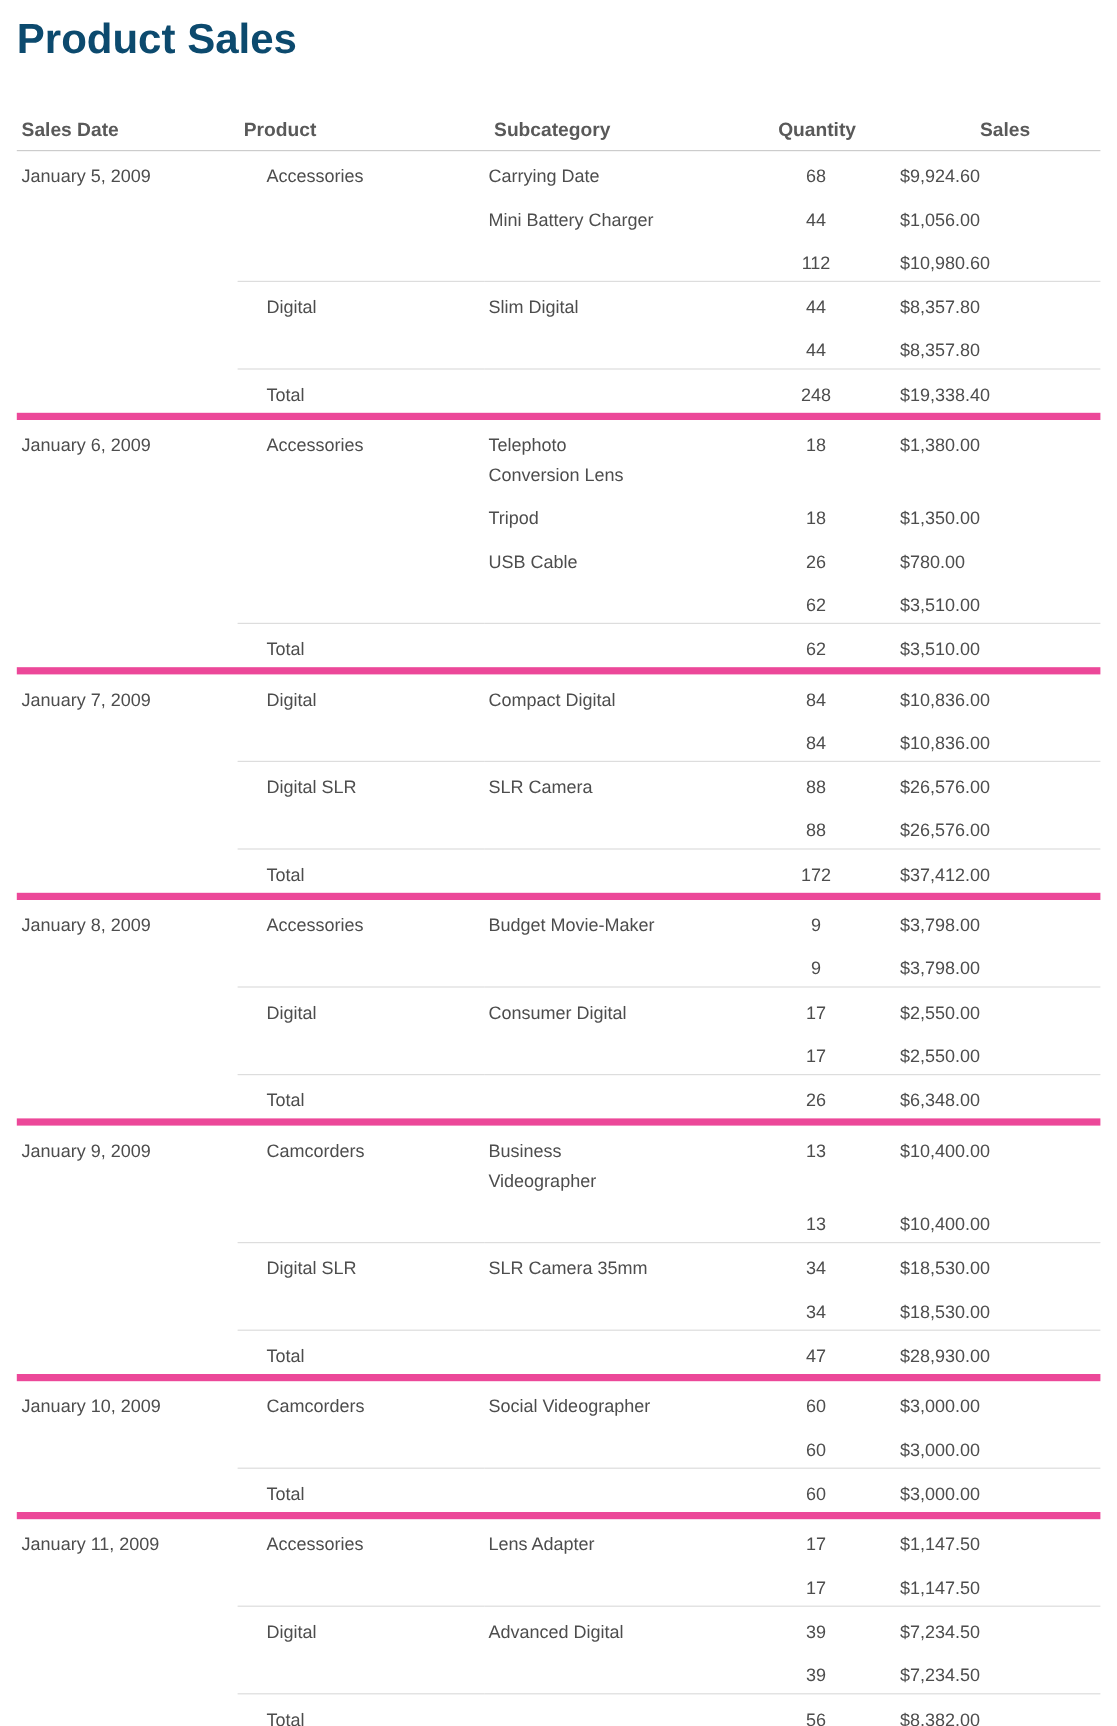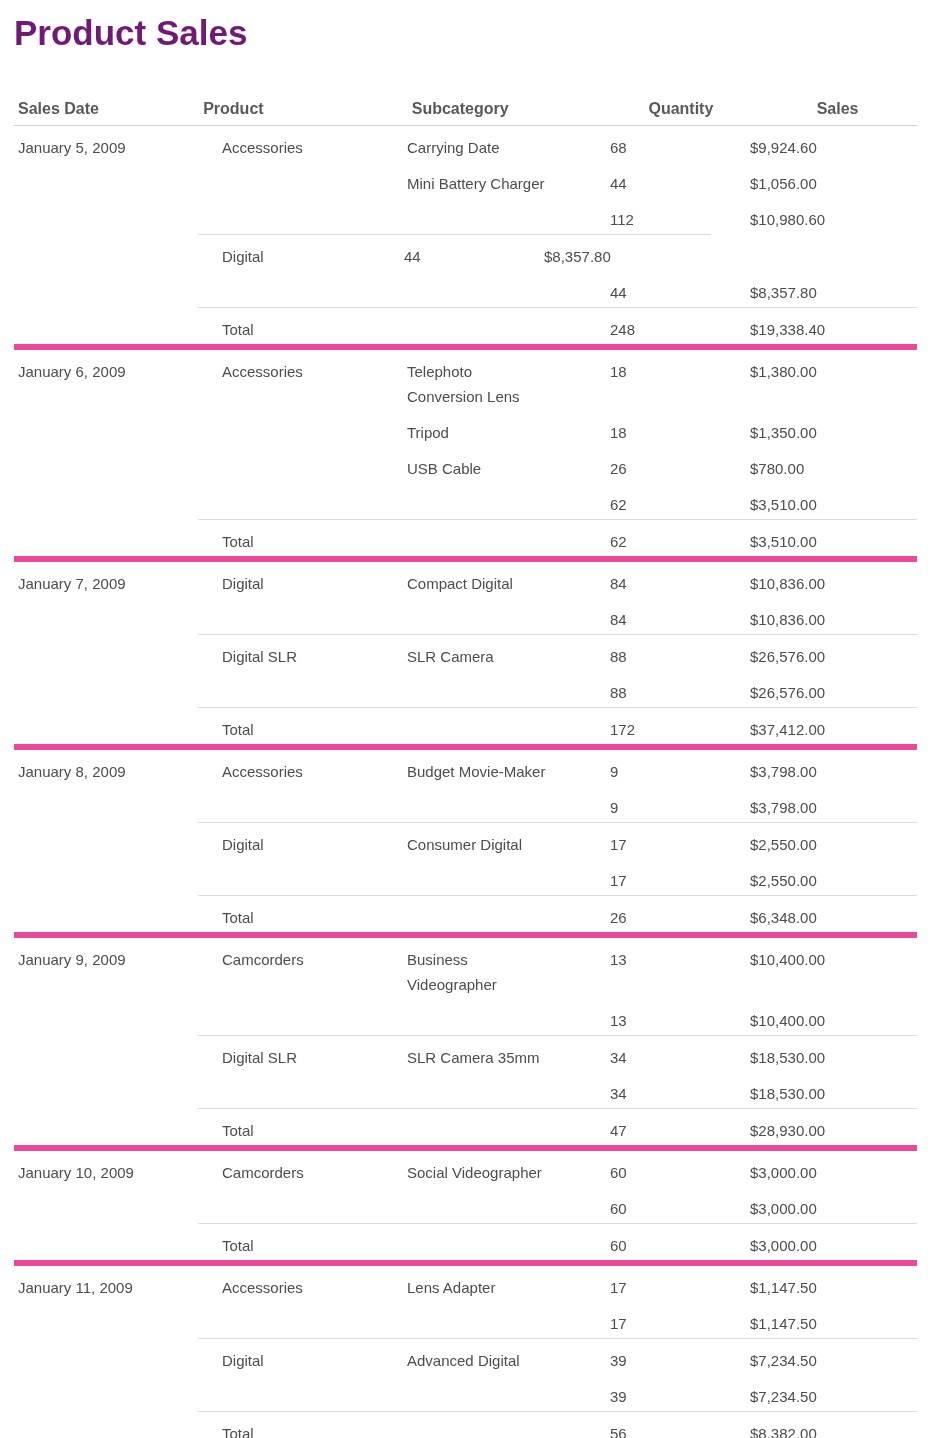--- a/index.html
+++ b/index.html
@@ -3,33 +3,33 @@
 <meta charset="utf-8">
 <style>
   html,body{margin:0;padding:0;background:#ffffff;}
   .page{
     width:931px;min-height:1438px;box-sizing:border-box;
     padding:12px 0 10px 14px;background:#fff;
     font-family:"Liberation Sans",sans-serif;
   }
   .title{
     margin:0;font-size:35px;line-height:41px;font-weight:bold;
-    color:#701a75;letter-spacing:0px;
+    color:#0c4a6e;letter-spacing:0px;
   }
   .table{width:903px;margin-top:37px;}
   .row{display:flex;align-items:stretch;min-height:36px;}
   .c{
     box-sizing:border-box;padding-top:9px;padding-bottom:2px;
     line-height:25px;font-size:15px;color:#4d4d4d;
   }
   .c1{width:184px;padding-left:4px;}
   .c2{width:206px;padding-left:4px;}
   .c2.val{padding-left:24px;}
   .c3{width:206px;padding-left:3px;padding-right:12px;white-space:pre-line;}
-  .c4{width:140px;text-align:left;}
+  .c4{width:140px;text-align:center;}
   .c5{width:167px;text-align:left;padding-right:1px;}
   .header-row{min-height:35px;border-bottom:1px solid #cccccc;gap:12px;}
   .header-row .c{
     padding-top:6px;padding-bottom:0;
     font-size:16px;font-weight:bold;color:#595959;
   }
   .header-row .c4,.header-row .c5{text-align:center;}
   .sep-date{border-top:6px solid #ec4899;}
   .sep-sub .c2,.sep-sub .c3,.sep-sub .c4,.sep-sub .c5{border-top:1px solid #dddddd;}
   .grand{border-top:1px solid #999999;}
@@ -67,20 +67,21 @@
         <div class="row">
           <div class="c c1"></div>
           <div class="c c2 val"></div>
           <div class="c c3"></div>
           <div class="c c4">112</div>
           <div class="c c5">$10,980.60</div>
         </div>
         <div class="row sep-sub">
           <div class="c c1"></div>
           <div class="c c2 val">Digital</div>
+          <div class="c c3">Slim Digital</div>
           <div class="c c4">44</div>
           <div class="c c5">$8,357.80</div>
         </div>
         <div class="row">
           <div class="c c1"></div>
           <div class="c c2 val"></div>
           <div class="c c3"></div>
           <div class="c c4">44</div>
           <div class="c c5">$8,357.80</div>
         </div>

